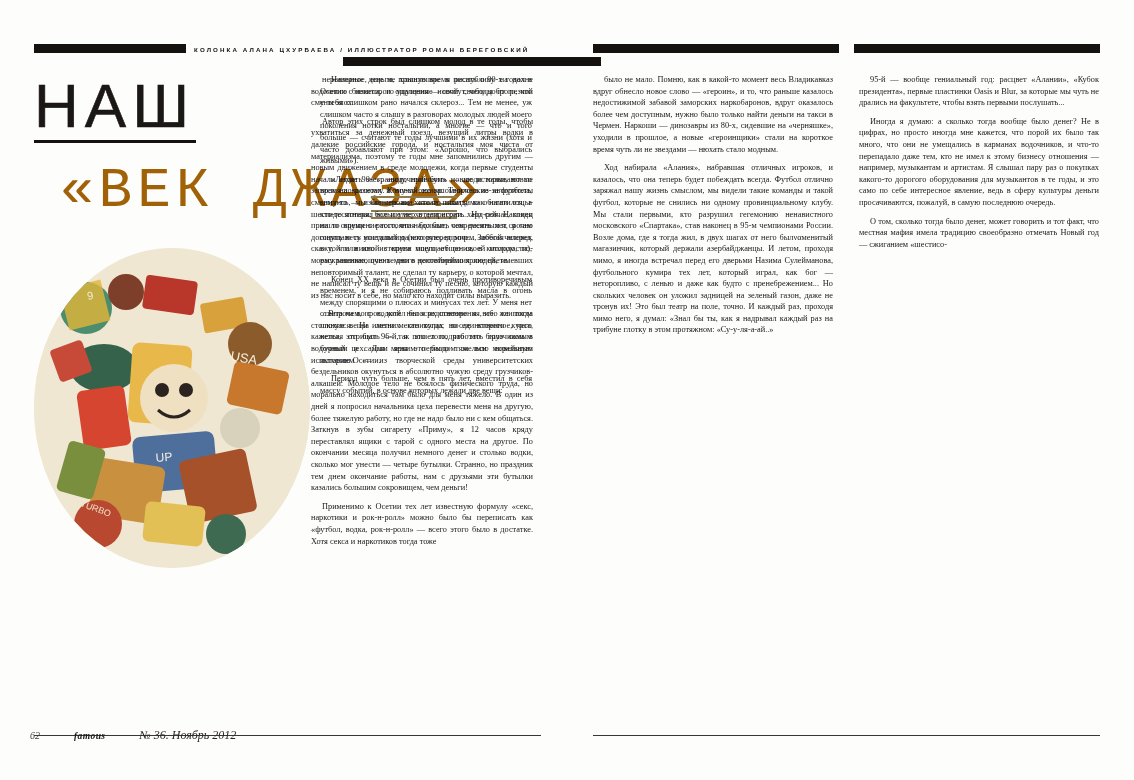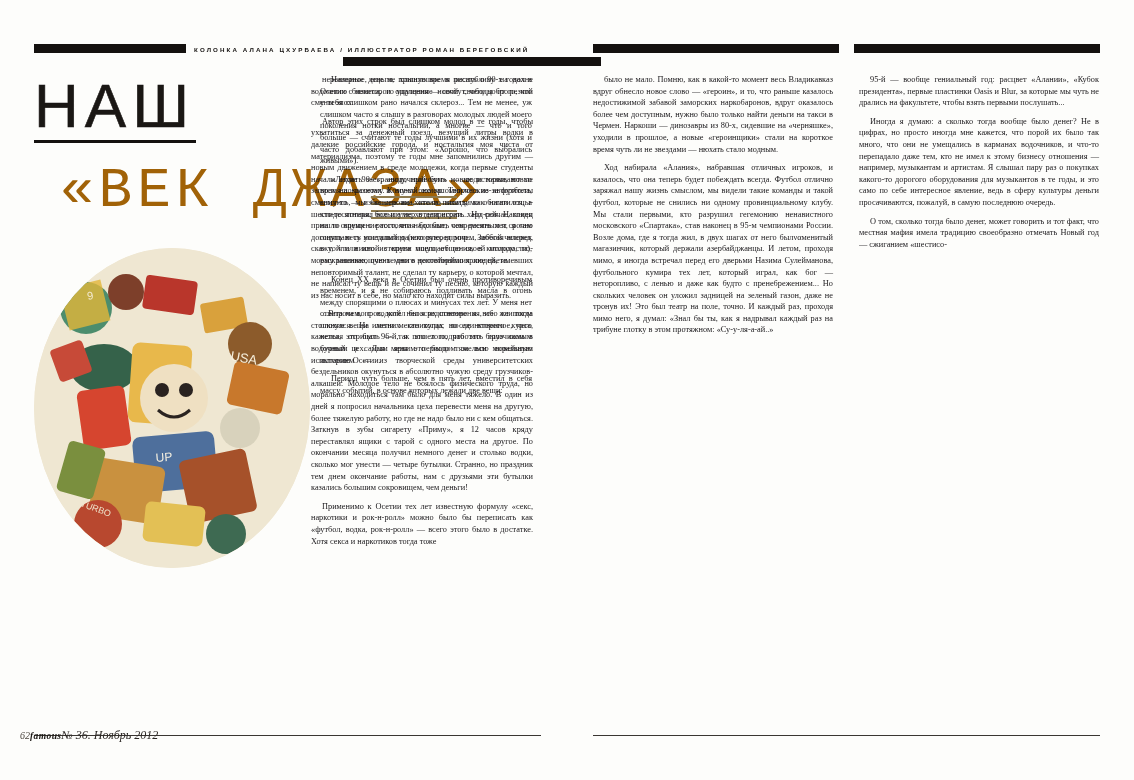--- a/index.html
+++ b/index.html
@@ -149,21 +149,21 @@
   .footer-rule.left { left: 34px; right: 26px; }
   .footer-rule.right { left: 26px; right: 34px; }
   .footer {
     position: absolute;
     bottom: 20px;
     display: flex;
     align-items: baseline;
     font-size: 8px;
     color: #2b2724;
   }
-  .footer.left { left: 20px; right: 26px; }
+  .footer.left { left: 30px; right: 26px; gap: 34px; }
   .footer.right { left: 26px; right: 34px; }
   .folio {
     font-family: "Liberation Serif", serif;
     font-style: italic;
     font-size: 10px;
     color: #4a443d;
   }
   .brand {
     font-family: "Liberation Serif", serif;
     font-weight: bold;

